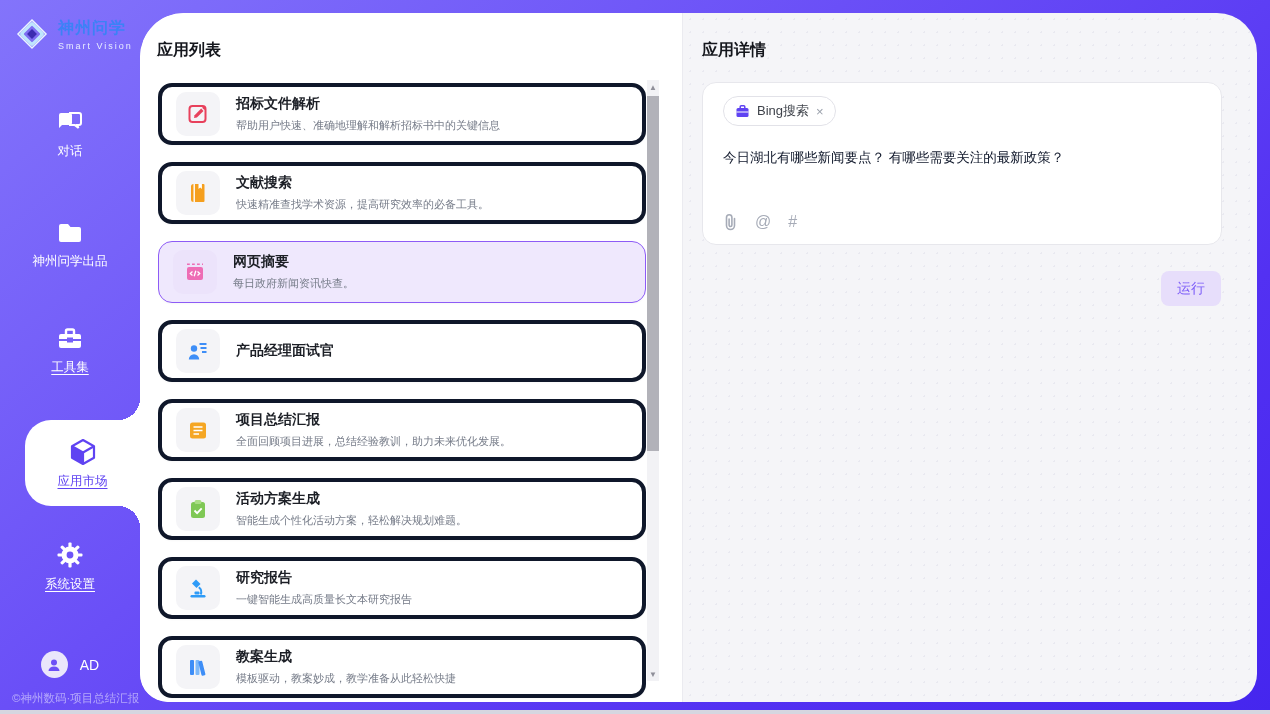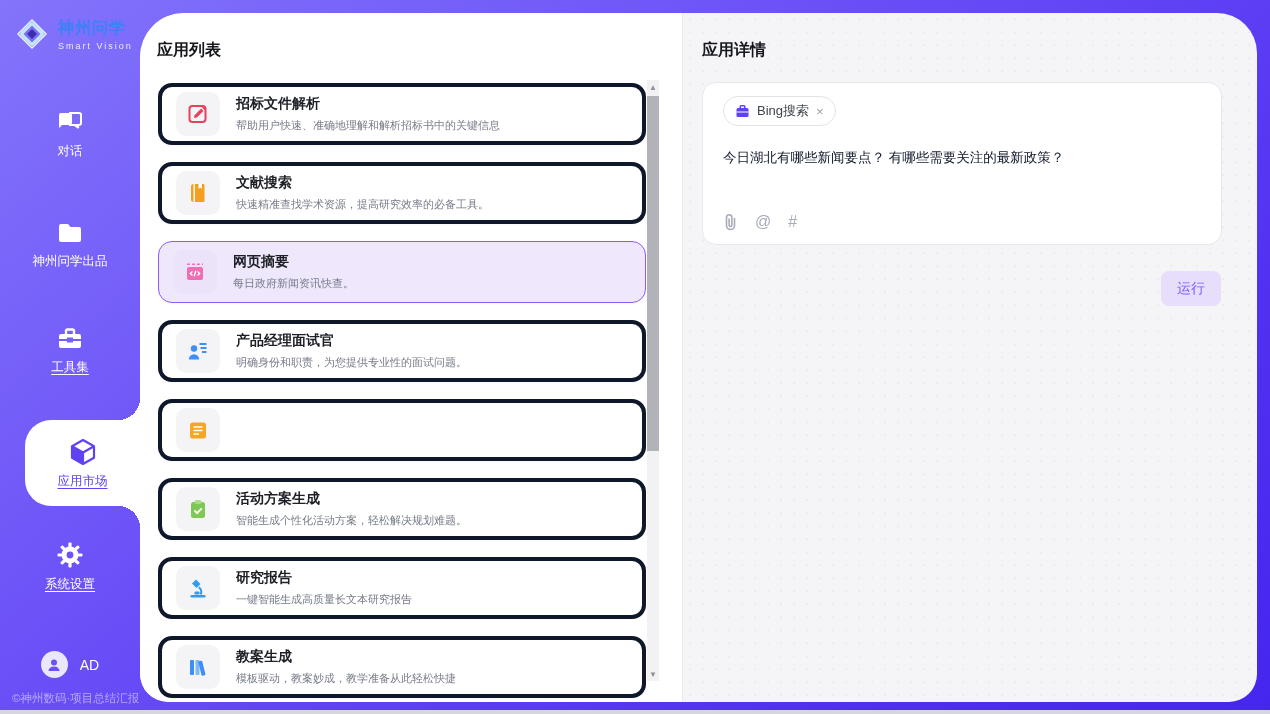--- a/index.html
+++ b/index.html
@@ -225,30 +225,33 @@
       <div class="app-item">
         <span class="tile">
           <svg width="24" height="24" viewBox="0 0 24 24">
             <path d="M13.5 5 h7 M14.5 9 h6 M16 13 h4.5" stroke="#3e8ef7" stroke-width="1.8"></path>
             <circle cx="8" cy="9.5" r="3.2" fill="#3e8ef7"></circle>
             <path d="M2.8 20.5 a5.2 5.2 0 0 1 10.4 0 z" fill="#3e8ef7"></path>
           </svg>
         </span>
         <span class="app-txt">
           <span class="app-title">产品经理面试官</span>
-          <span class="app-desc">明确身份和职责，为您提供专业性的面试问题。</span>
         </span>
       </div>
 
       <div class="app-item">
         <span class="tile">
           <svg width="24" height="24" viewBox="0 0 24 24">
             <rect x="4" y="4.5" width="16" height="16" rx="2.5" fill="#f5a623"></rect>
             <path d="M7.5 9 h9 M7.5 12.5 h9 M7.5 16 h5.5" stroke="#fff" stroke-width="1.5"></path>
           </svg>
+        </span>
+        <span class="app-txt">
+          <span class="app-title">项目总结汇报</span>
+          <span class="app-desc">全面回顾项目进展，总结经验教训，助力未来优化发展。</span>
         </span>
       </div>
 
       <div class="app-item">
         <span class="tile">
           <svg width="24" height="24" viewBox="0 0 24 24">
             <rect x="5" y="5" width="14" height="16" rx="2.5" fill="#7fc855"></rect>
             <rect x="8.6" y="3" width="6.8" height="4" rx="1.5" fill="#a9dd84"></rect>
             <path d="M8.5 13.5 l2.6 2.6 4.6 -4.8" stroke="#fff" stroke-width="1.8" fill="none"></path>
           </svg>

